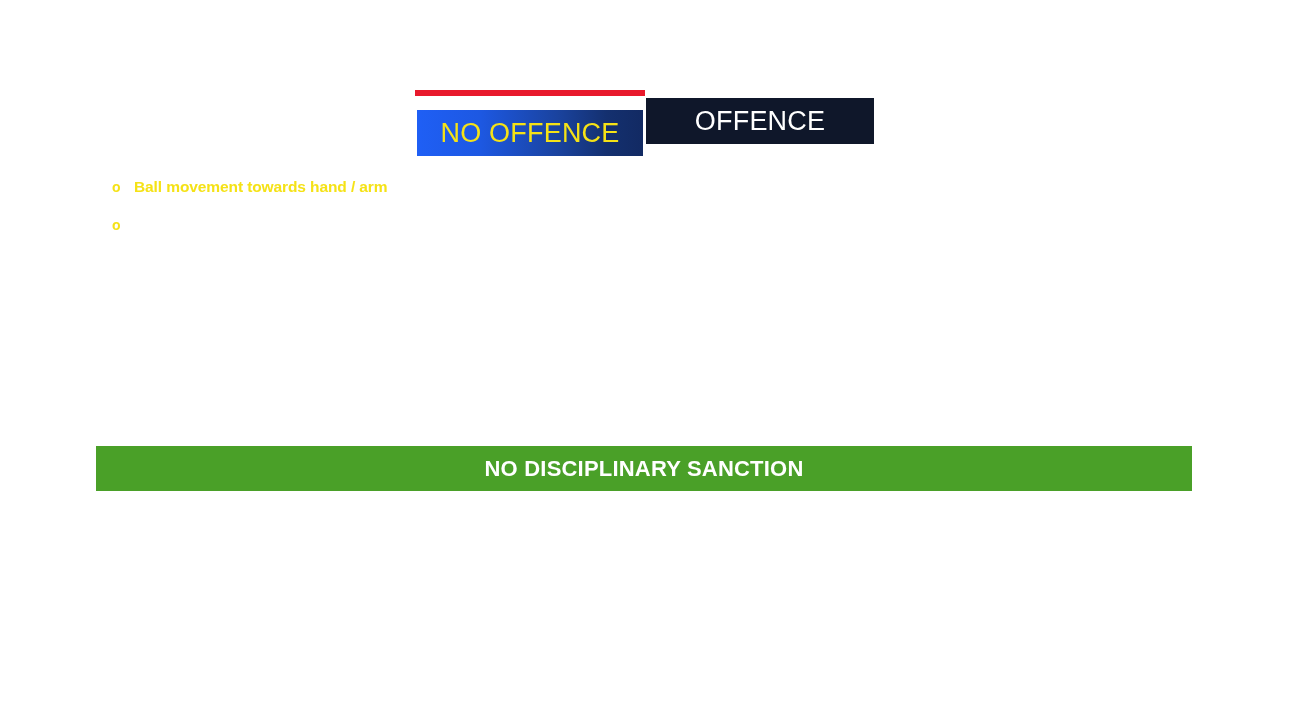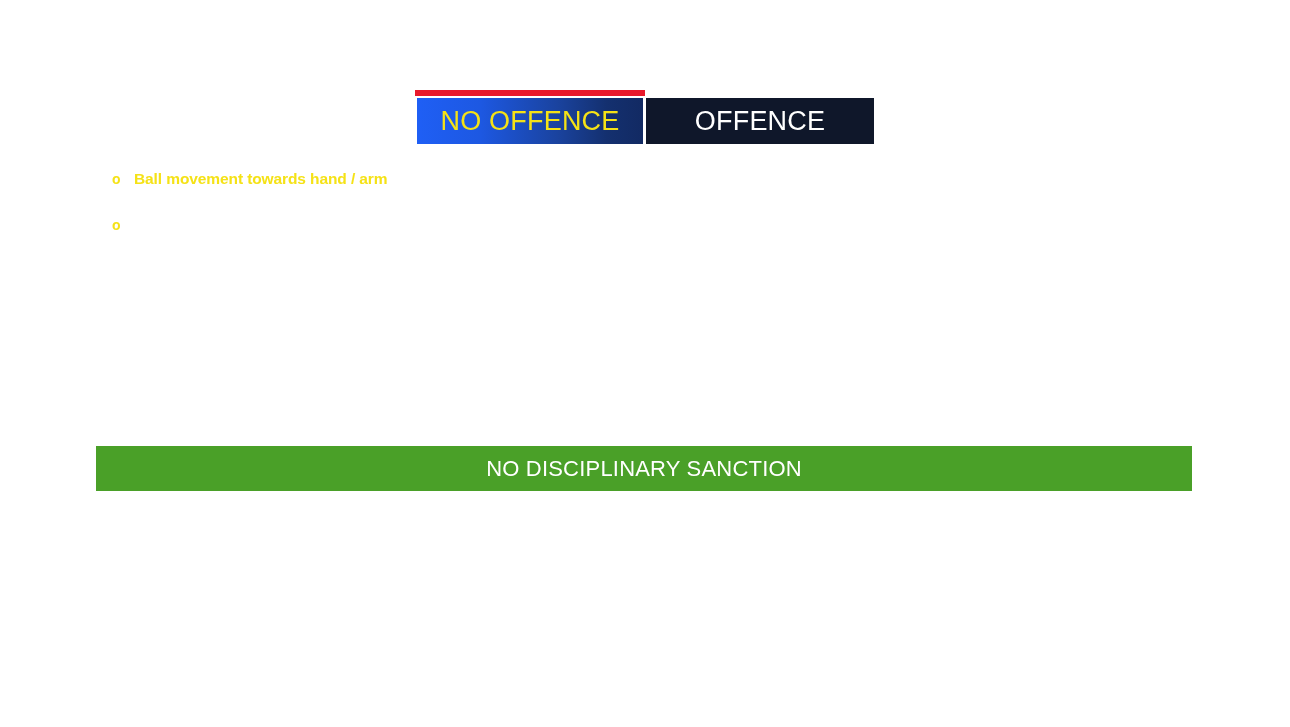--- a/index.html
+++ b/index.html
@@ -56,20 +56,21 @@
     line-height: 1;
     white-space: nowrap;
     box-sizing: border-box;
   }
 
   .tab-no-offence {
     left: 2px;
     width: 226px;
     background: linear-gradient(to right, #1f5ff5 0%, #1d58e2 28%, #1a439f 62%, #14306f 84%, #122a63 100%);
     color: #f5e216;
+    margin-top: 12px;
   }
 
   .tab-offence {
     left: 231px;
     width: 228px;
     background: #0f172a;
     color: #ffffff;
   }
 
   
@@ -95,40 +96,41 @@
     width: 22px;
     flex: 0 0 22px;
     font-size: 14px;
     font-weight: bold;
     line-height: 1;
     color: #f5e216;
   }
 
   .criteria-text {
     white-space: nowrap;
+    margin-top: 8px;
   }
 
   
   .outcome-banner {
     position: absolute;
     left: 96px;
     top: 446px;
     width: 1096px;
     height: 45px;
     background: #4aa028;
     display: flex;
     align-items: center;
     justify-content: center;
     box-sizing: border-box;
   }
 
   .outcome-text {
     color: #ffffff;
     font-size: 22px;
-    font-weight: 400;
+    font-weight: 700;
     letter-spacing: 0.2px;
     white-space: nowrap;
   }
 </style>
 </head>
 <body>
 
 <div id="canvas">
 
   <div class="decision-header">

